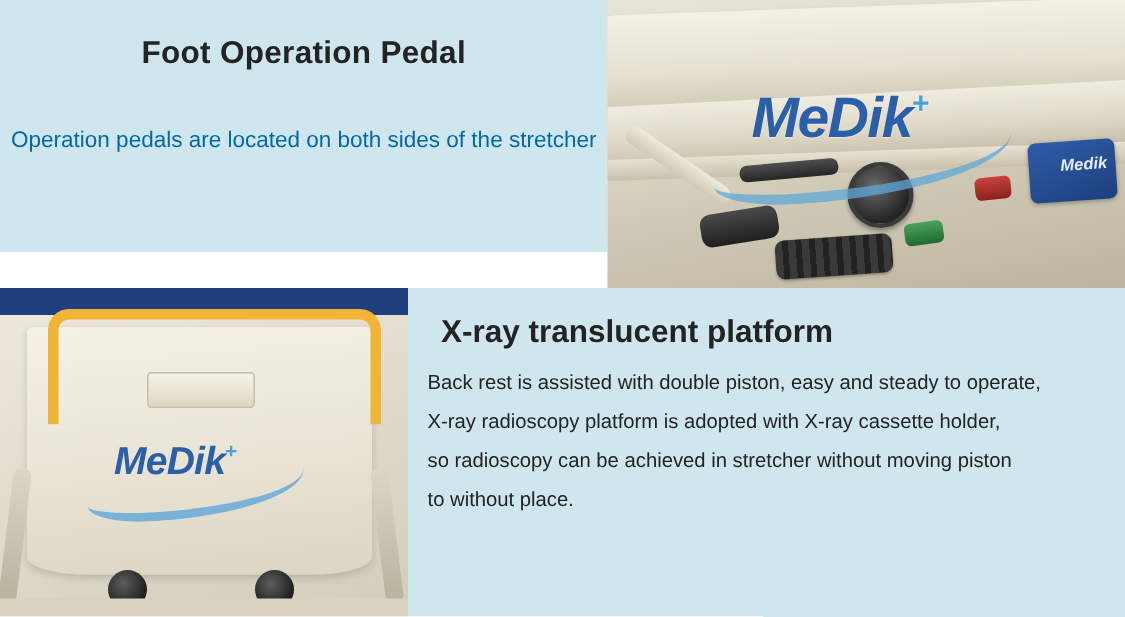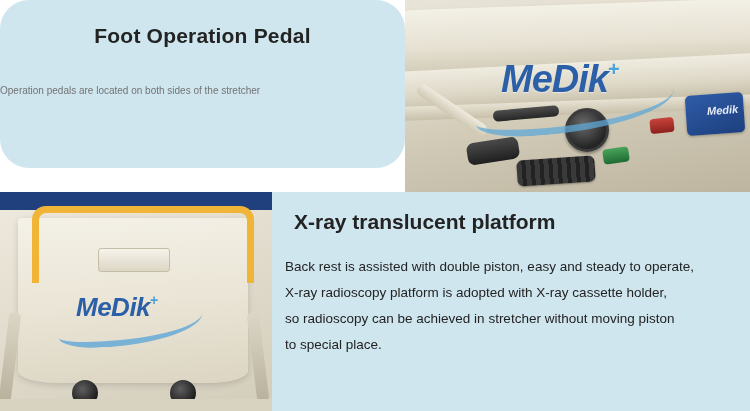--- a/index.html
+++ b/index.html
@@ -27,40 +27,40 @@
     width: 750px;
     height: 192px;
   }
   .top-text-panel {
     position: absolute;
     left: 0;
     top: 0;
     width: 405px;
     height: 168px;
     background: #cfe6ef;
-    border-radius: 29px;
   }
   .top-title {
     position: absolute;
     left: 0;
     top: 24px;
     width: 405px;
     text-align: center;
     font-size: 21px;
     font-weight: bold;
     color: #232323;
     letter-spacing: 0.2px;
   }
   .top-sub {
     position: absolute;
     left: 0;
     top: 85px;
     width: 405px;
-    font-size: 10px;
-    color: #737373;
+    text-align: center;
+    font-size: 15px;
+    color: #0369a1;
   }
 
   .top-photo {
     position: absolute;
     left: 405px;
     top: 0;
     width: 345px;
     height: 192px;
     overflow: hidden;
     background: #d9d3c3;
@@ -373,21 +373,21 @@
     position: absolute;
     left: 22px;
     top: 18px;
     font-size: 21px;
     font-weight: bold;
     color: #232323;
   }
   .bottom-body {
     position: absolute;
     left: 13px;
-    top: 62px;
+    top: 50px;
     width: 450px;
     font-size: 13.5px;
     color: #232323;
     line-height: 26px;
   }
   .bottom-body .ln {
     display: block;
     white-space: nowrap;
   }
 </style>
@@ -438,18 +438,18 @@
       <div class="bp-wheel-r"></div>
       <div class="bp-bottomstrip"></div>
     </div>
 
     <div class="bottom-text-panel">
       <div class="bottom-title">X-ray translucent platform</div>
       <div class="bottom-body">
         <span class="ln">Back rest is assisted with double piston, easy and steady to operate,</span>
         <span class="ln">X-ray radioscopy platform is adopted with X-ray cassette holder,</span>
         <span class="ln">so radioscopy can be achieved in stretcher without moving piston</span>
-        <span class="ln">to special place.</span>
+        <span class="ln">to without place.</span>
       </div>
     </div>
   </div>
 
 </div>
 
 </body></html>

